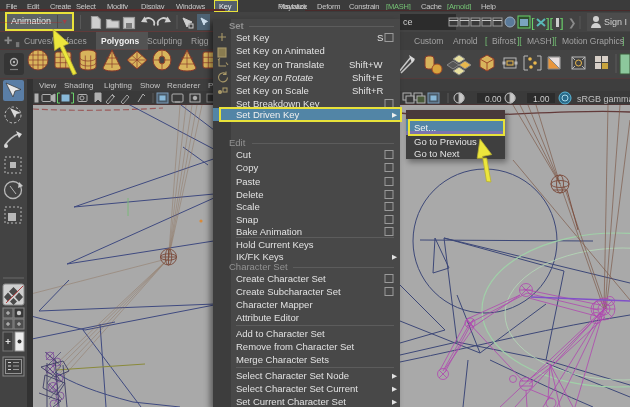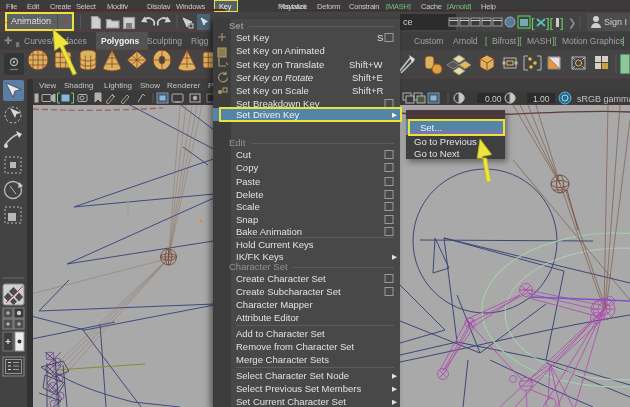--- a/index.html
+++ b/index.html
@@ -11,21 +11,21 @@
 </head>
 <body>
 <div id="root">
 
   <div class="abs" id="menubar" style="left:0;top:0;width:630px;height:12px;background:#3b3b3b;font-size:7.5px;letter-spacing:-0.2px;color:#c8c8c8;">
     <span class="txt" style="left:6px;top:2px;">File</span>
     <span class="txt" style="left:27px;top:2px;">Edit</span>
     <span class="txt" style="left:50px;top:2px;">Create</span>
     <span class="txt" style="left:76px;top:2px;">Select</span>
     <span class="txt" style="left:107px;top:2px;">Modify</span>
-    <span class="txt" style="left:147px;top:2px;">Display</span>
+    <span class="txt" style="left:141px;top:2px;">Display</span>
     <span class="txt" style="left:176px;top:2px;">Windows</span>
     <span class="abs" style="left:214px;top:0px;width:24px;height:12px;background:#55606b;border:1px solid #e8e23a;box-sizing:border-box;"></span>
     <span class="txt" style="left:219px;top:2px;color:#e8e8e8;">Key</span>
     <span class="txt" style="left:242px;top:2px;padding-left:36px;">Playback</span>
     <span class="txt" style="left:279px;top:2px;">Visualize</span>
     <span class="txt" style="left:317px;top:2px;">Deform</span>
     <span class="txt" style="left:349px;top:2px;">Constrain</span>
     <span class="txt" style="left:386px;top:2px;color:#74c274;">[MASH]</span>
     <span class="txt" style="left:421px;top:2px;">Cache</span>
     <span class="txt" style="left:447px;top:2px;color:#74c274;">[Arnold]</span>
@@ -522,21 +522,21 @@
     <span class="abs" style="left:80px;top:248px;width:101px;height:1px;background:#5c5c5c;"></span>
     <span class="txt" style="left:23px;top:254px;">Create Character Set</span>
     <span class="txt" style="left:23px;top:267px;">Create Subcharacter Set</span>
     <span class="txt" style="left:23px;top:280px;">Character Mapper</span>
     <span class="txt" style="left:23px;top:293px;">Attribute Editor</span>
     <span class="txt" style="left:23px;top:309px;">Add to Character Set</span>
     <span class="txt" style="left:23px;top:322px;">Remove from Character Set</span>
     <span class="txt" style="left:23px;top:335px;">Merge Character Sets</span>
     <span class="txt" style="left:23px;top:351px;">Select Character Set Node</span>
     <span class="txt" style="left:179px;top:352.5px;font-size:6.5px;">▶</span>
-    <span class="txt" style="left:23px;top:364px;">Select Previous Set Members</span>
+    <span class="txt" style="left:23px;top:364px;">Select Character Set Current</span>
     <span class="txt" style="left:179px;top:365.5px;font-size:6.5px;">▶</span>
     <span class="txt" style="left:23px;top:377px;">Set Current Character Set</span>
     <span class="txt" style="left:179px;top:378.5px;font-size:6.5px;">▶</span>
     <span class="abs" style="left:23px;top:218px;width:158px;height:1px;background:#5c5c5c;"></span>
     <span class="abs" style="left:23px;top:306px;width:158px;height:1px;background:#5c5c5c;"></span>
     <span class="abs" style="left:23px;top:348px;width:158px;height:1px;background:#5c5c5c;"></span>
 
     <svg class="abs" style="left:171px;top:0;" width="11" height="388" viewBox="0 0 11 388">
       <g fill="none" stroke="#9a9a9a" stroke-width="1">
         <rect x="1" y="14.5" width="8" height="8"></rect>
@@ -552,21 +552,21 @@
         <rect x="1" y="268.5" width="8" height="8"></rect>
       </g>
     </svg>
   </div>
 
   <div class="abs" id="submenu" style="left:406px;top:110px;width:99px;height:49px;background:#3f3f3f;
        box-shadow:2px 3px 6px rgba(0,0,0,0.4);font-size:9.5px;color:#e2e2e2;z-index:6;">
     <div class="abs" style="left:0;top:0;width:99px;height:9px;background:#49393b;"></div>
     <div class="abs" style="left:0;top:9px;width:99px;height:16px;background:#5285a6;">
       <div class="abs" style="left:0;top:12px;width:99px;height:4px;background:#7b74ae;"></div>
-      <span class="txt" style="left:14px;top:3px;color:#f2f2f2;">Set...</span>
+      <span class="txt" style="left:8px;top:3px;color:#f2f2f2;">Set...</span>
     </div>
     <span class="txt" style="left:8px;top:26px;">Go to Previous</span>
     <span class="txt" style="left:8px;top:38px;">Go to Next</span>
   </div>
 
   <div class="abs" style="left:219px;top:107px;width:183px;height:15px;border:2px solid #e8e23a;box-sizing:border-box;z-index:10;"></div>
   <div class="abs" style="left:408px;top:119px;width:97px;height:17px;border:2px solid #e8e23a;box-sizing:border-box;z-index:10;"></div>
 
   <svg class="abs" style="left:0;top:0;z-index:11;pointer-events:none;" width="630" height="407" viewBox="0 0 630 407">
     <g fill="#ece63c" stroke="#b8b030" stroke-width="0.8">

